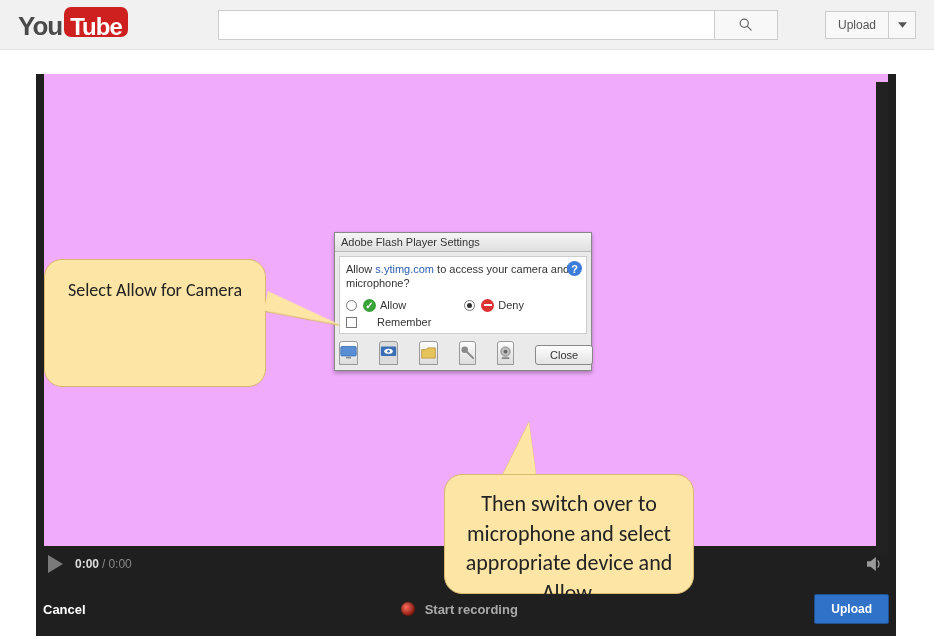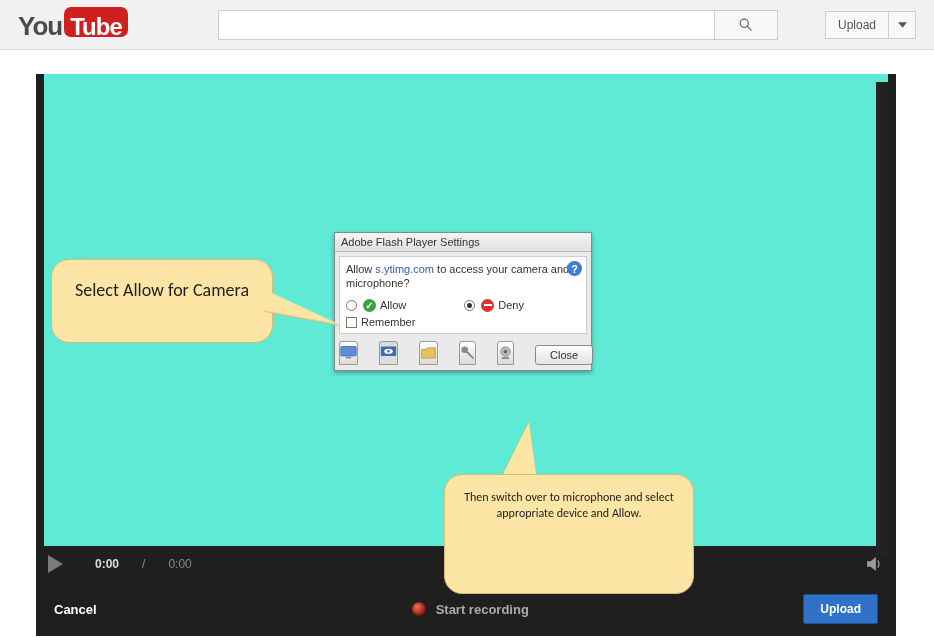--- a/index.html
+++ b/index.html
@@ -90,60 +90,59 @@
   
   .main-wrap {
     padding: 16px 36px 0 36px;
   }
   .player-shell {
     background: #1f1f1f;
     width: 860px;
     position: relative;
   }
   .video-area {
-    background: #5eead4;
+    background: #f0abfc;
     height: 472px;
     position: relative;
     margin: 8px 8px 0 8px;
   }
   .video-right-gutter {
     position: absolute;
     top: 8px;
     right: 8px;
     width: 12px;
     height: 472px;
     background: #222;
   }
   .controls-bar {
     height: 36px;
     display: flex;
     align-items: center;
     color: #bbb;
     font-size: 12px;
     padding: 0 8px;
-    gap: 20px;
   }
   .play-icon {
     width: 0; height: 0;
     border-style: solid;
     border-width: 9px 0 9px 15px;
     border-color: transparent transparent transparent #7a7a7a;
     margin: 0 12px 0 4px;
     cursor: pointer;
   }
   .time-current { color: #ddd; font-weight: bold; margin-right: 3px;}
   .time-sep { color: #888; margin-right: 3px;}
   .time-total { color: #888; }
   .vol-icon { margin-left: auto; margin-right: 4px; color: #888; font-size: 18px; cursor: pointer;}
   .action-bar {
     height: 54px;
     display: flex;
     align-items: center;
     color: #fff;
-    padding: 0 18px;
+    padding: 0 7px;
   }
   .cancel-link { color: #fff; font-size: 13px; font-weight: bold; cursor: pointer;}
   .start-rec { display: flex; align-items: center; margin-left: 315px; color: #aaa; font-size: 13px; font-weight: bold; cursor: pointer;}
   .rec-dot {
     width: 14px; height: 14px; border-radius: 50%;
     background: radial-gradient(circle at 35% 35%, #ff6b5a, #8b1d12 70%);
     box-shadow: 0 0 3px rgba(0,0,0,.5) inset;
     margin-right: 10px;
   }
   .upload-primary {
@@ -198,21 +197,21 @@
     cursor: pointer;
   }
   .radio-dot.selected::after { content:""; width:5px; height:5px; border-radius:50%; background:#333;}
   .status-circle {
     width: 13px; height: 13px; border-radius: 50%; display:inline-flex; align-items:center; justify-content:center;
     color:#fff; font-size:10px; font-weight:bold; margin-left: 2px;
   }
   .status-allow { background:#3aa23a;}
   .status-deny  { background:#d33; }
   .deny-minus { width:8px; height:2px; background:#fff;}
-  .flash-remember { margin-top: 4px; display:flex; align-items:flex-end; gap:4px;}
+  .flash-remember { margin-top: 4px; display:flex; align-items:flex-end; gap:20px;}
   .checkbox {
     width:11px; height:11px; border:1px solid #777; background:#fff; cursor:pointer;
   }
   .flash-tabs {
     display:flex; align-items:flex-end; padding: 3px 4px 5px 4px; gap:21px;
     background:#eaeaea;
   }
   .flash-tab {
     width:30px; height:24px; border:1px solid #999; border-radius:3px 3px 0 0;
     display:flex; align-items:center; justify-content:center;
@@ -230,22 +229,22 @@
     background: #fce5a5;
     border: 1px solid #d9b96e;
     border-radius: 18px;
     padding: 18px 18px;
     font-size: 18px;
     color: #222;
     text-align: center;
     line-height: 1.35;
     font-family: Calibri, Arial, sans-serif;
   }
-  .callout1 { left: 7px; top: 185px; width: 222px; height: 84px;}
-  .callout2 { left: 400px; top: 400px; width: 250px; height: 120px; font-size: 12px; padding: 14px 18px; text-align: center;}
+  .callout1 { left: 0; top: 185px; width: 222px; height: 128px;}
+  .callout2 { left: 400px; top: 400px; width: 250px; height: 120px; font-size: 22px; padding: 14px 18px; text-align: center;}
   
   .tail {
     position: absolute;
     width: 0; height: 0;
   }
   .tail1 {
     left: 221px; top: 225px;
     border-style: solid;
     border-width: 18px 0 2px 78px;
     border-color: transparent transparent transparent #fce5a5;

